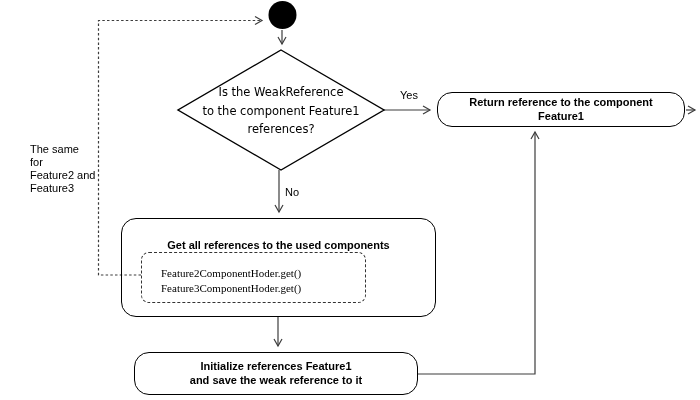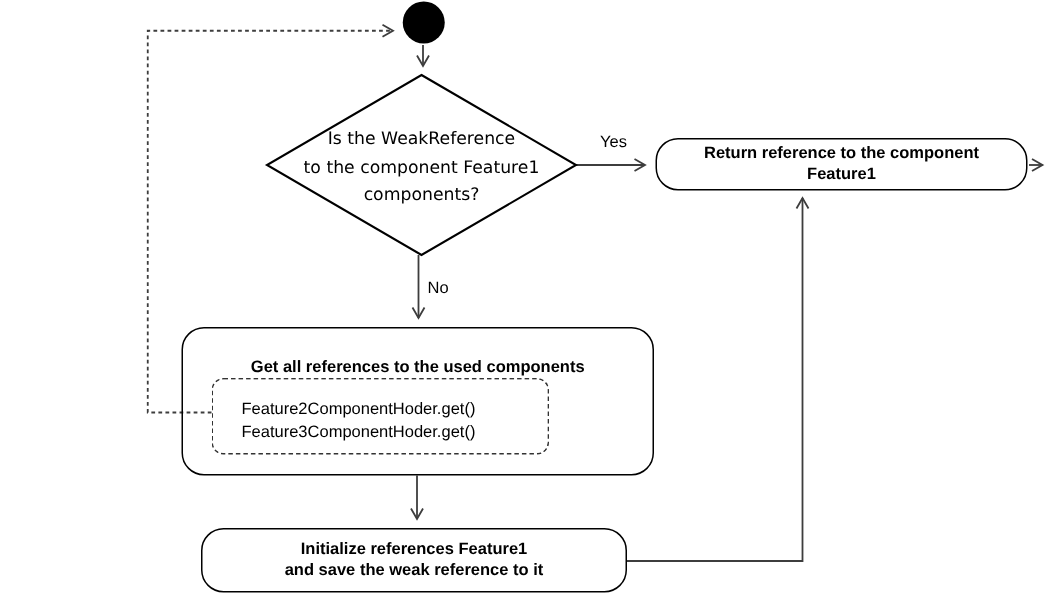--- a/index.html
+++ b/index.html
@@ -11,21 +11,21 @@
               text-align:center;font-weight:bold;font-size:11px;line-height:13.5px;background:#fff;}
   .action-box .ln{white-space:nowrap;}
   .box-return{left:409px;top:92px;width:248px;height:35px;}
   .box-get{left:93px;top:218px;width:315px;height:99px;justify-content:flex-start;
            padding-top:20px;background:transparent;}
   .box-init{left:106px;top:352px;width:284px;height:43px;}
   .code-box{position:absolute;left:113px;top:252px;width:225px;height:51px;box-sizing:border-box;
             border:1.3px dashed #333;border-radius:8px;background:transparent;
             font-size:11px;font-weight:normal;text-align:left;
             padding:13px 0 0 19px;line-height:15px;}
-  .code-box .ln{white-space:nowrap;}
+  .code-box .ln{white-space:nowrap;font-family:Liberation Serif, serif;}
   .decision-text{position:absolute;left:153px;top:83px;width:200px;text-align:center;
                  font-family:"DejaVu Sans",sans-serif;font-size:11.5px;line-height:18.5px;}
   .edge-label{position:absolute;font-family:Liberation Sans, sans-serif;font-size:11px;line-height:12px;}
   .lbl-yes{left:372px;top:89px;}
   .lbl-no{left:257px;top:186px;}
   .note-label{position:absolute;left:2px;top:143px;font-size:11px;line-height:13px;text-align:left;}
 </style>
 </head>
 <body>
 
@@ -56,21 +56,21 @@
 
     <polygon points="253,50 356,110 253,170 150,110" fill="#fff" stroke="#000" stroke-width="1.4"></polygon>
 
     <circle cx="684.5" cy="109.5" r="11" fill="#fff" stroke="#000" stroke-width="1.6"></circle>
     <circle cx="684.5" cy="109.5" r="5.8" fill="#000"></circle>
   </svg>
 
   <div class="decision-text">
     <div class="ln">Is the WeakReference</div>
     <div class="ln">to the component Feature1</div>
-    <div class="ln">components?</div>
+    <div class="ln">references?</div>
   </div>
 
   <div class="edge-label lbl-yes">Yes</div>
   <div class="edge-label lbl-no">No</div>
 
   <div class="action-box box-return">
     <div class="ln">Return reference to the component</div>
     <div class="ln">Feature1</div>
   </div>
 
@@ -80,14 +80,20 @@
   <div class="code-box">
     <div class="ln">Feature2ComponentHoder.get()</div>
     <div class="ln">Feature3ComponentHoder.get()</div>
   </div>
 
   <div class="action-box box-init">
     <div class="ln">Initialize references Feature1</div>
     <div class="ln">and save the weak reference to it</div>
   </div>
 
+  <div class="note-label">
+    <div class="ln">The same</div>
+    <div class="ln">for</div>
+    <div class="ln">Feature2 and</div>
+    <div class="ln">Feature3</div>
+  </div>
 
 </div>
 
 </body></html>

